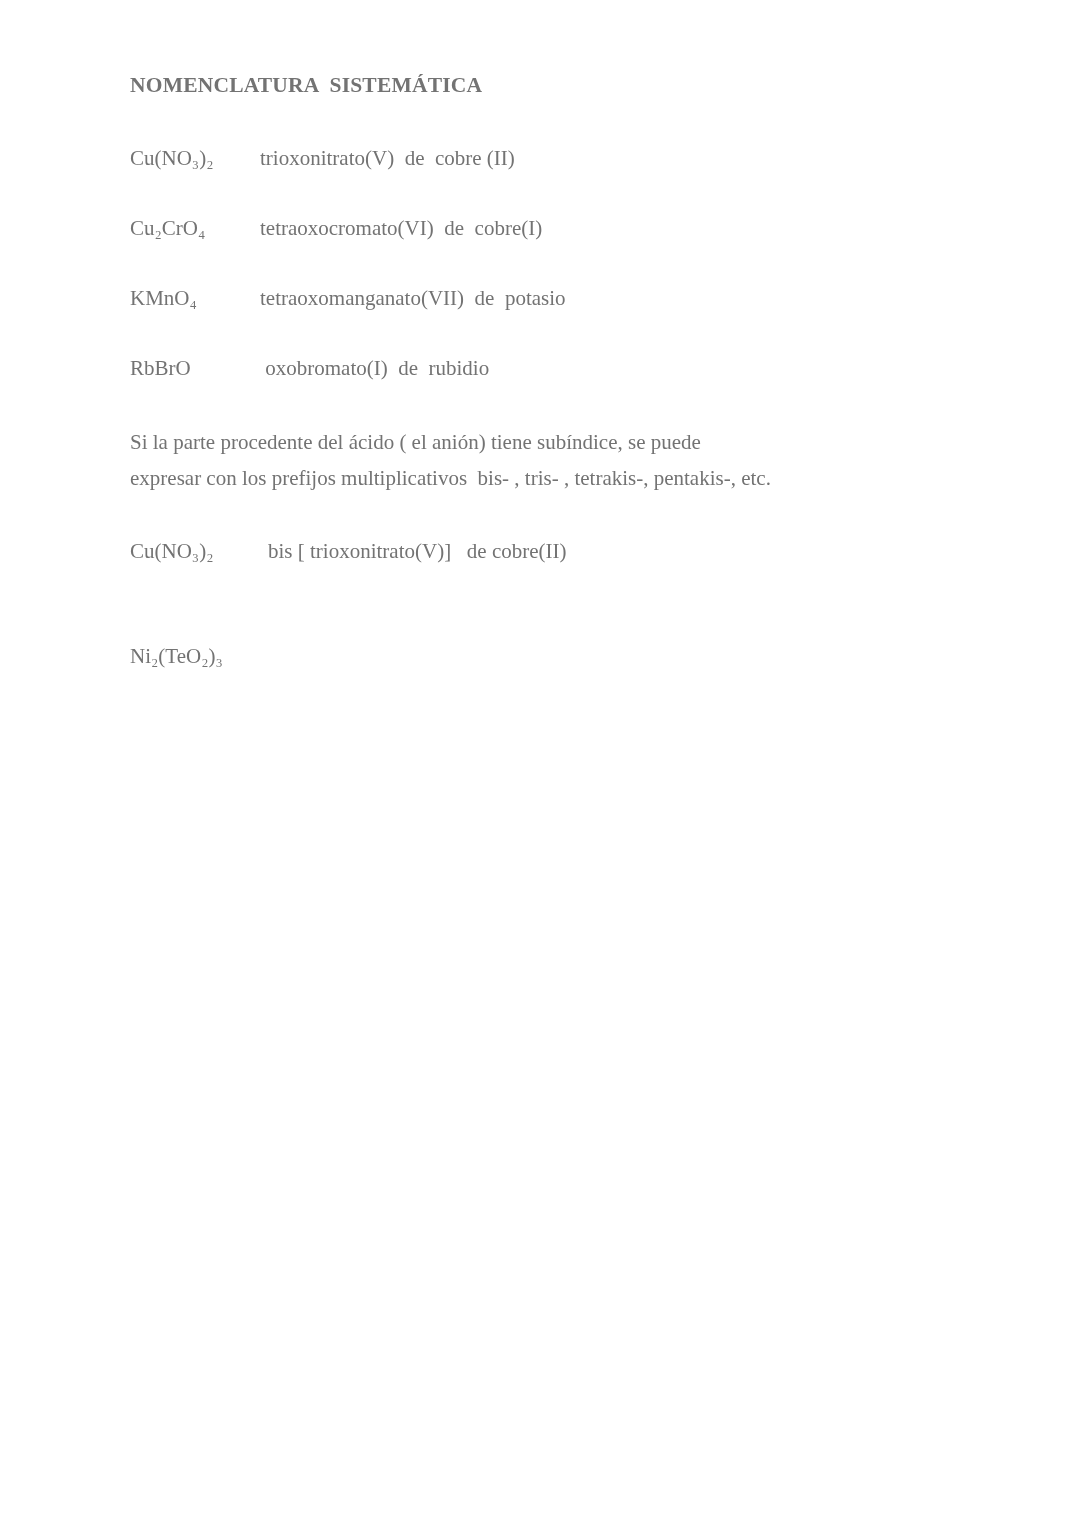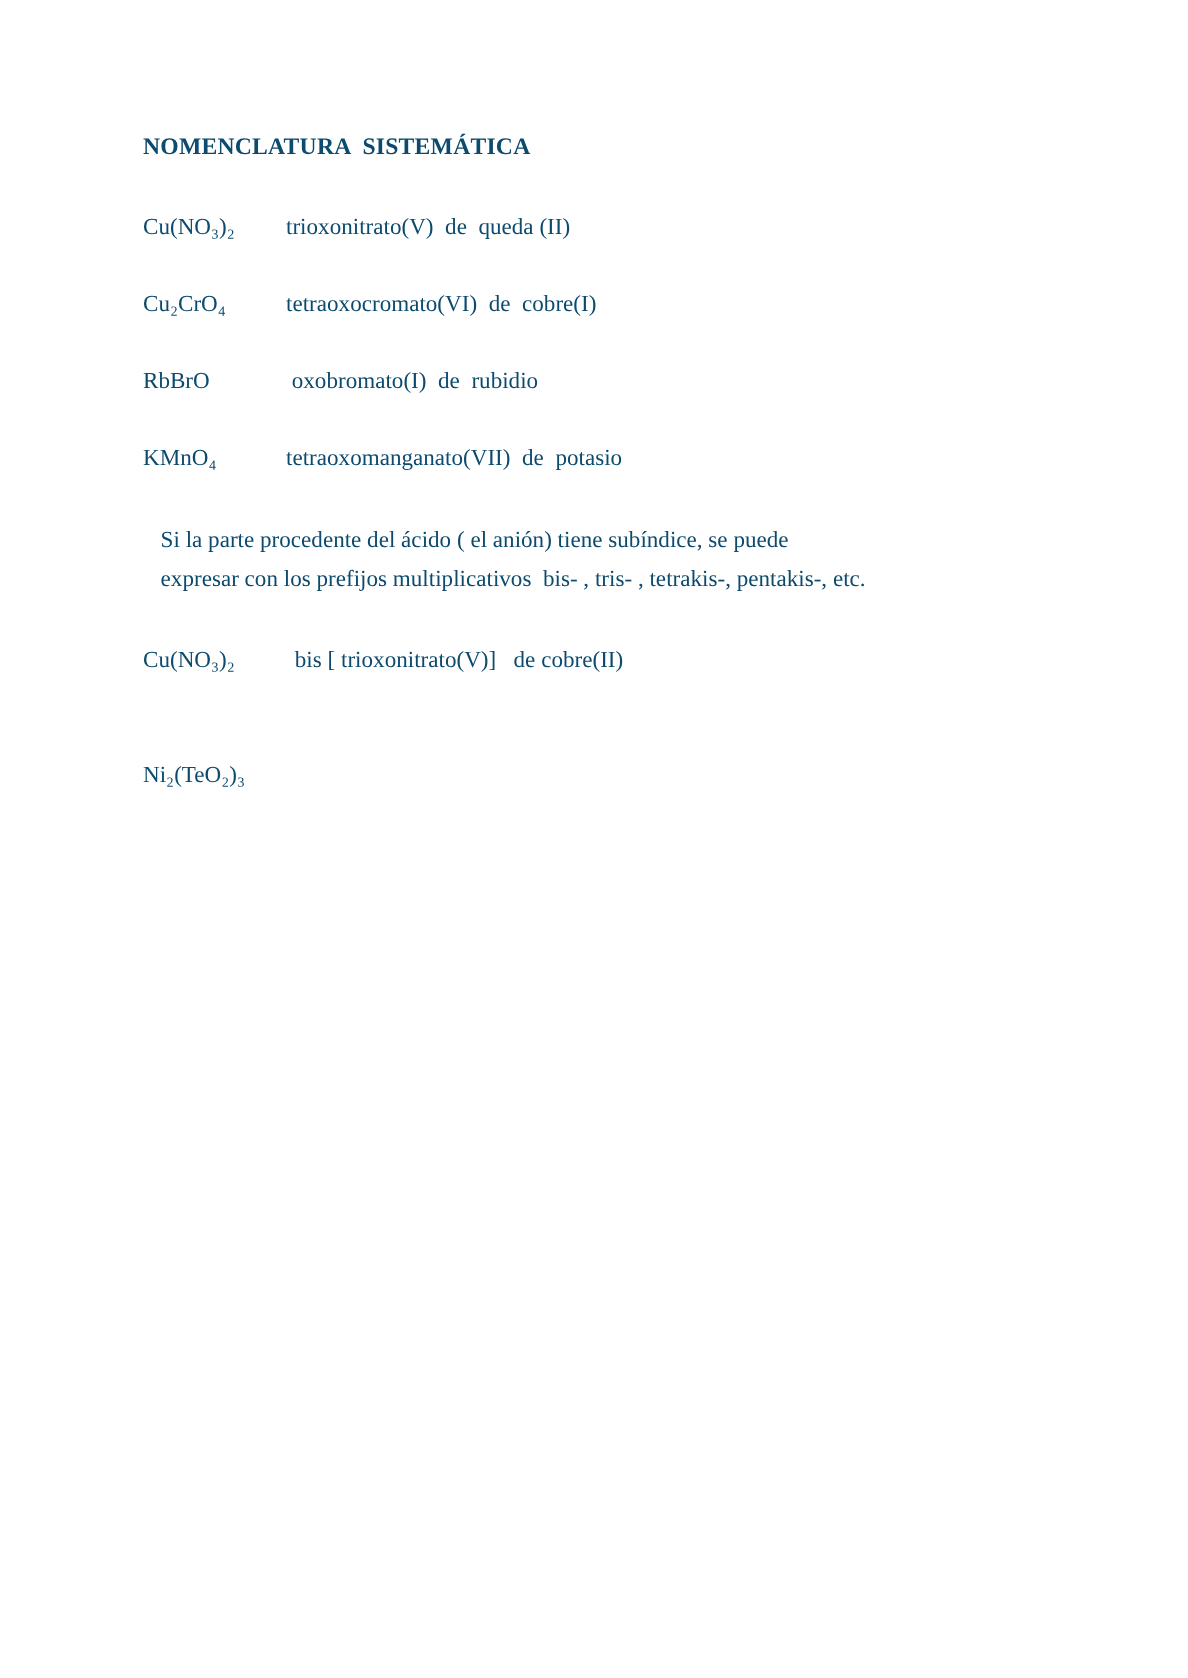--- a/index.html
+++ b/index.html
@@ -6,24 +6,24 @@
     margin: 0;
     padding: 0;
     background: #ffffff;
   }
   .page {
     position: relative;
     width: 1080px;
     height: 1525px;
     background: #ffffff;
     box-sizing: border-box;
-    padding: 120px 130px 0 130px;
+    padding: 72px 130px 0 130px;
     font-family: "Liberation Serif", "DejaVu Serif", serif;
     font-size: 21px;
-    color: #0c4a6e;
+    color: #737373;
     overflow: hidden;
   }
   .title {
     font-weight: 700;
     font-size: 21.5px;
     line-height: 26px;
     margin: 0 0 46px 0;
     white-space: pre-wrap;
     letter-spacing: 0.2px;
   }
@@ -35,21 +35,21 @@
   }
   .entry .formula {
     width: 130px;
     flex-shrink: 0;
     white-space: pre-wrap;
   }
   .entry .name {
     white-space: pre-wrap;
   }
   .paragraph {
-    margin: 16px;
+    margin: 0;
     max-width: 824px;
   }
   .paragraph .pline {
     line-height: 36px;
     white-space: pre-wrap;
   }
   .example-label {
     margin-top: 37px;
     line-height: 29px;
     white-space: pre-wrap;
@@ -72,37 +72,37 @@
 </style>
 </head>
 <body>
 
 <div class="page">
 
   <h1 class="title">NOMENCLATURA  SISTEMÁTICA</h1>
 
   <div class="entry">
     <span class="formula">Cu(NO₃)₂</span>
-    <span class="name">trioxonitrato(V)  de  queda (II)</span>
+    <span class="name">trioxonitrato(V)  de  cobre (II)</span>
   </div>
 
 
   <div class="entry">
     <span class="formula">Cu₂CrO₄</span>
     <span class="name">tetraoxocromato(VI)  de  cobre(I)</span>
   </div>
 
   <div class="entry">
-    <span class="formula">RbBrO</span>
-    <span class="name"> oxobromato(I)  de  rubidio</span>
+    <span class="formula">KMnO₄</span>
+    <span class="name">tetraoxomanganato(VII)  de  potasio</span>
   </div>
 
   <div class="entry">
-    <span class="formula">KMnO₄</span>
-    <span class="name">tetraoxomanganato(VII)  de  potasio</span>
+    <span class="formula">RbBrO</span>
+    <span class="name"> oxobromato(I)  de  rubidio</span>
   </div>
 
   <div class="paragraph">
     <div class="pline">Si la parte procedente del ácido ( el anión) tiene subíndice, se puede</div>
     <div class="pline">expresar con los prefijos multiplicativos  bis- , tris- , tetrakis-, pentakis-, etc.</div>
   </div>
 
 
   <div class="example-row first">
     <span class="formula">Cu(NO₃)₂</span>

